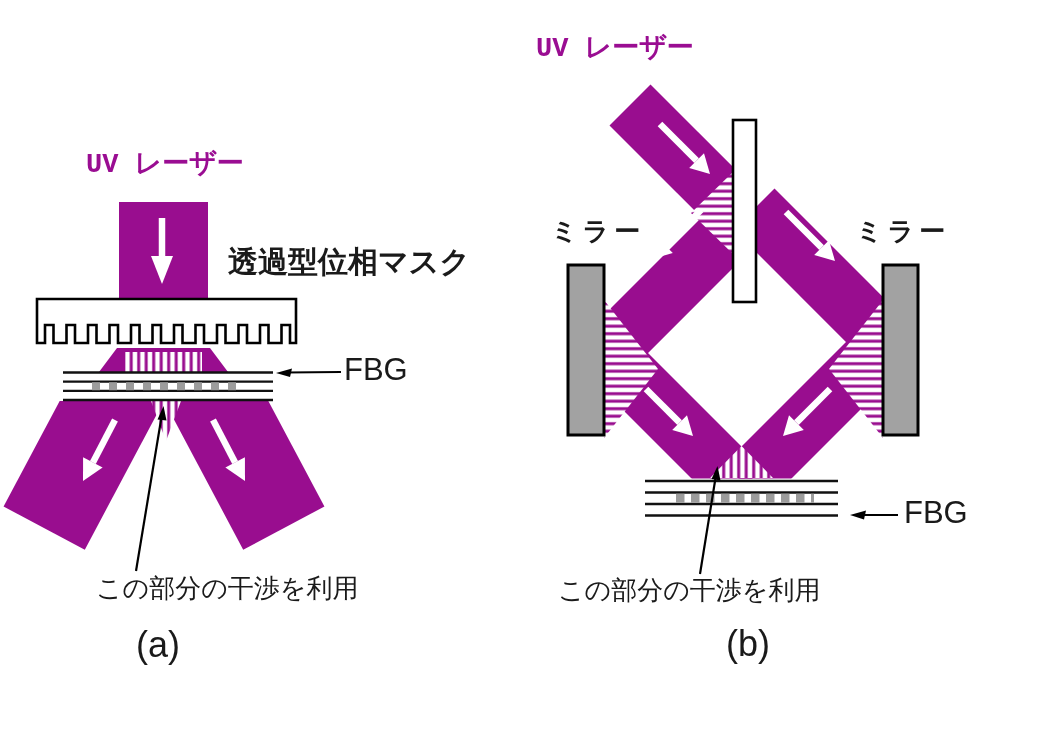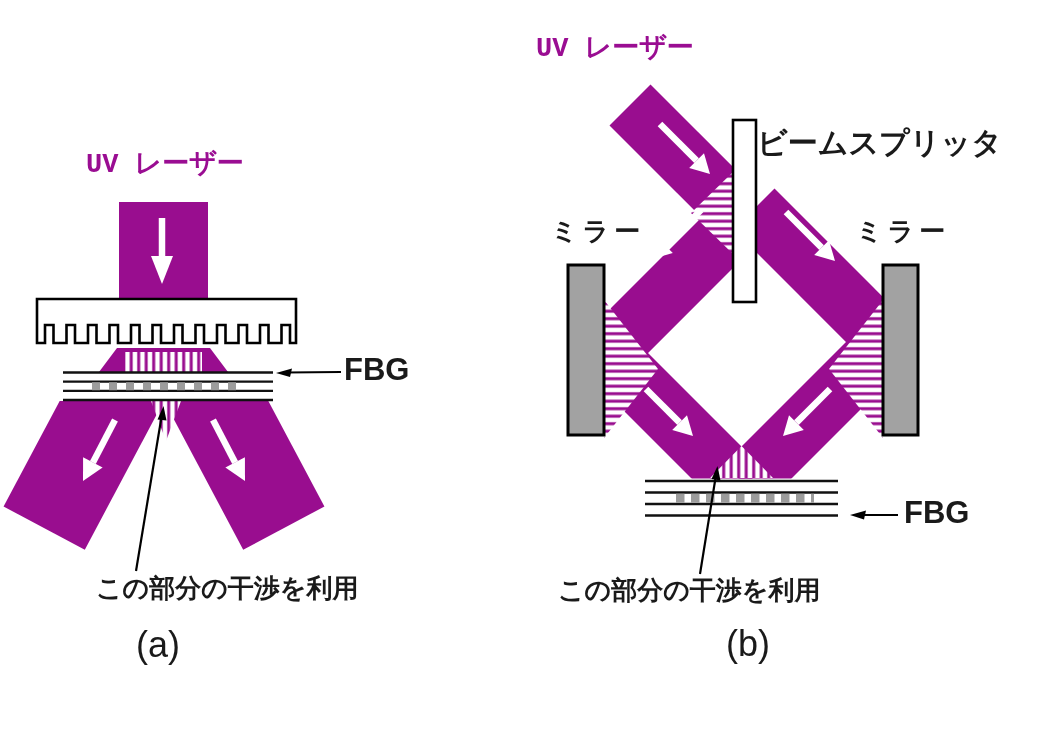--- a/index.html
+++ b/index.html
@@ -4,21 +4,21 @@
 <style>
   html,body{margin:0;padding:0;background:#fff;}
   #stage{
     position:relative;width:1042px;height:730px;background:#fff;overflow:hidden;
     font-family:"Liberation Sans","DejaVu Sans",sans-serif;
   }
   #stage svg{position:absolute;left:0;top:0;}
   .lbl{position:absolute;white-space:nowrap;line-height:1.15;color:#1a1a1a;}
   .accent{color:var(--c-accent,#9a0d92);}
   .w600{font-weight:600;font-family:Liberation Mono, monospace;}
-  .w700{font-weight:700;}
+  .w700{font-weight:400;}
   .beam{fill:var(--c-beam,#990d8f);}
   .pbeam{fill:var(--c-beam,#990d8f);}
   .mirror{fill:var(--c-mirror,#a2a2a2);stroke:#000;stroke-width:3;}
   .splitter{fill:#fff;stroke:#000;stroke-width:2.6;}
   .mask{fill:#fff;stroke:#000;stroke-width:2.6;stroke-linejoin:miter;}
   .fiberline{stroke:#111;stroke-width:2.3;}
   .grating{stroke:var(--c-grating,#9c9c9c);}
   .wstem{stroke:#fff;stroke-width:6.5;fill:none;}
   .whead{fill:#fff;}
   .ann{stroke:#000;stroke-width:2.2;fill:none;}
@@ -151,24 +151,24 @@
       </g>
 
       <g>
         <line x1="700" y1="574" x2="716" y2="475" class="ann"></line>
         <polygon points="717.5,466 711.5,479 720.5,480.5" class="annhead"></polygon>
       </g>
     </g>
   </svg>
 
   <div class="lbl accent w600" style="left:86px;top:150px;font-size:27px;">UV レーザー</div>
+  <div class="lbl w600" style="left:228px;top:247px;font-size:30px;">透過型位相マスク</div>
   <div class="lbl w700" style="left:344px;top:352px;font-size:31px;">FBG</div>
   <div class="lbl w700" style="left:96px;top:574px;font-size:26px;">この部分の干渉を利用</div>
   <div class="lbl cap" style="left:118px;top:624px;width:80px;">(a)</div>
 
   <div class="lbl accent w600" style="left:536px;top:34px;font-size:27px;">UV レーザー</div>
-  <div class="lbl w600" style="left:757px;top:128px;font-size:30px;">ビームスプリッタ</div>
   <div class="lbl w600" style="left:551px;top:219px;font-size:26px;letter-spacing:5px;">ミラー</div>
   <div class="lbl w600" style="left:856px;top:219px;font-size:26px;letter-spacing:5px;">ミラー</div>
   <div class="lbl w700" style="left:904px;top:495px;font-size:31px;">FBG</div>
   <div class="lbl w700" style="left:558px;top:576px;font-size:26px;">この部分の干渉を利用</div>
   <div class="lbl cap" style="left:708px;top:623px;width:80px;">(b)</div>
 </div>
 
 </body></html>

